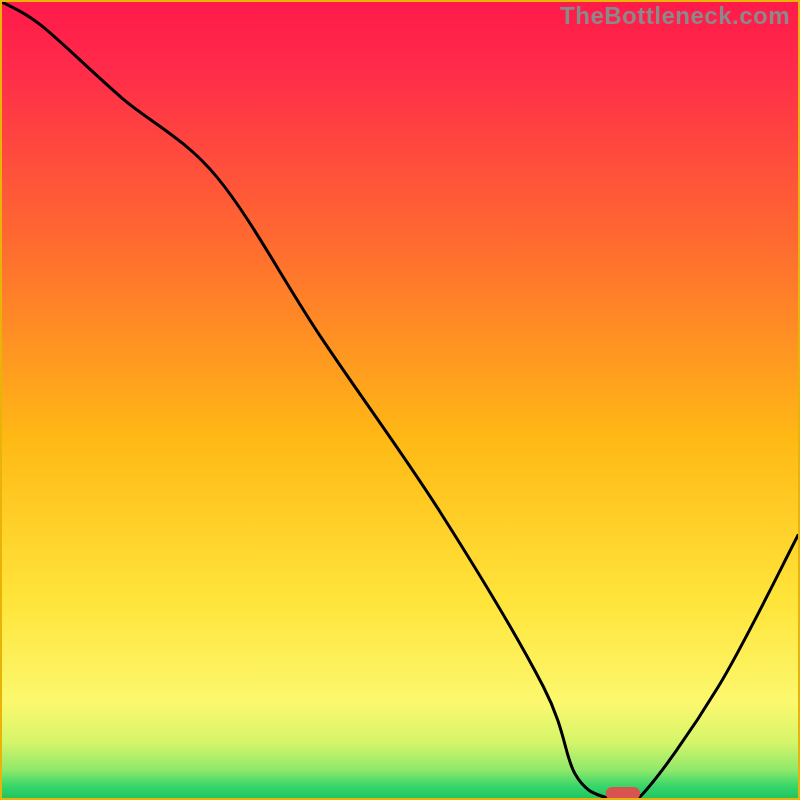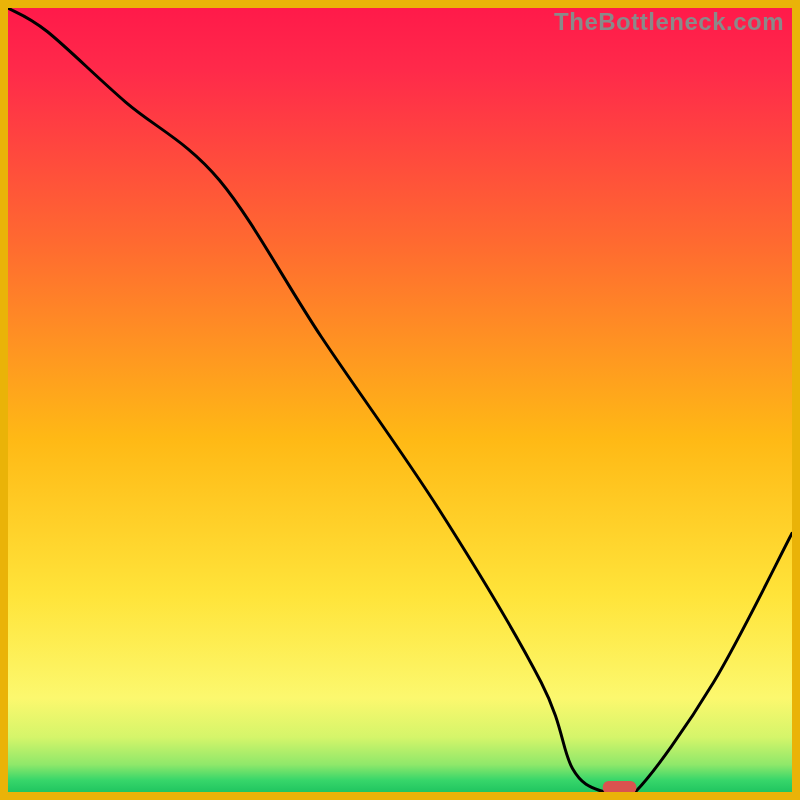--- a/index.html
+++ b/index.html
@@ -8,21 +8,21 @@
     width: 800px;
     height: 800px;
     overflow: hidden;
     font-family: Arial, Helvetica, sans-serif;
   }
   .frame {
     position: relative;
     width: 800px;
     height: 800px;
     box-sizing: border-box;
-    border: 8px solid #eab308;
+    border: 2px solid #eab308;
     overflow: hidden;
   }
   .watermark {
     position: absolute;
     top: 0;
     right: 8px;
     font-size: 24px;
     font-weight: 600;
     color: #8a8a8a;
     letter-spacing: 0.5px;

